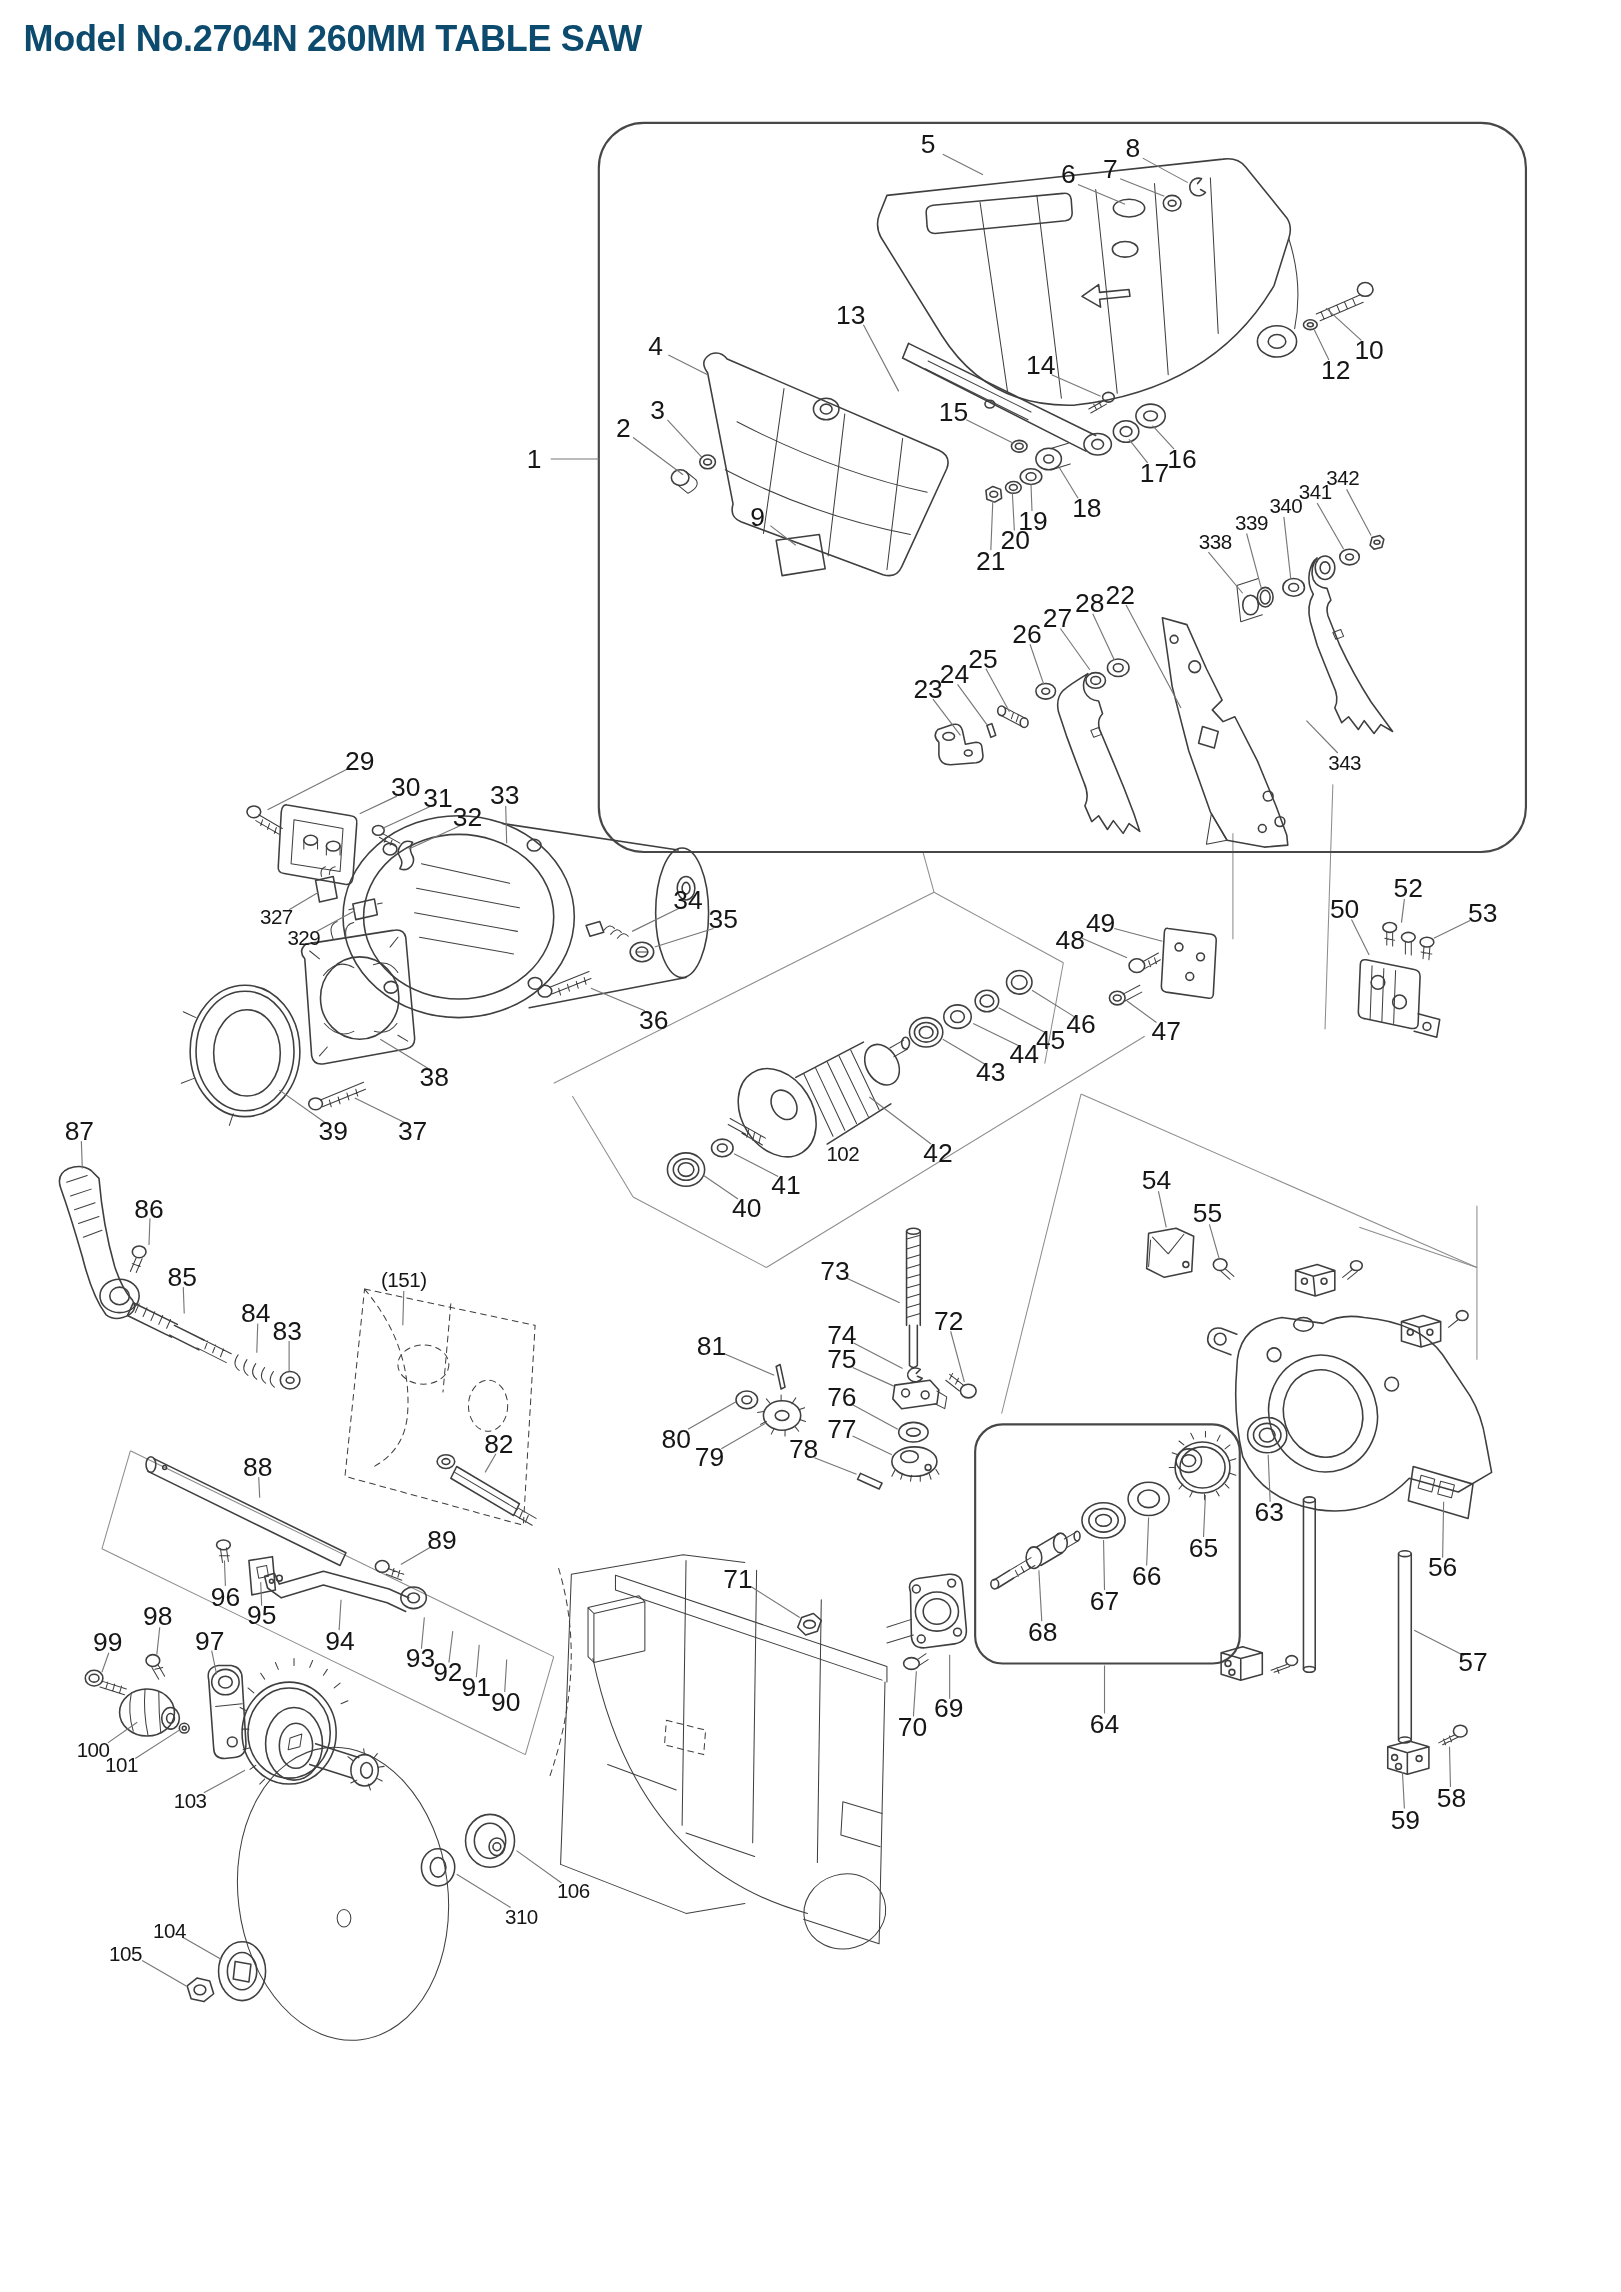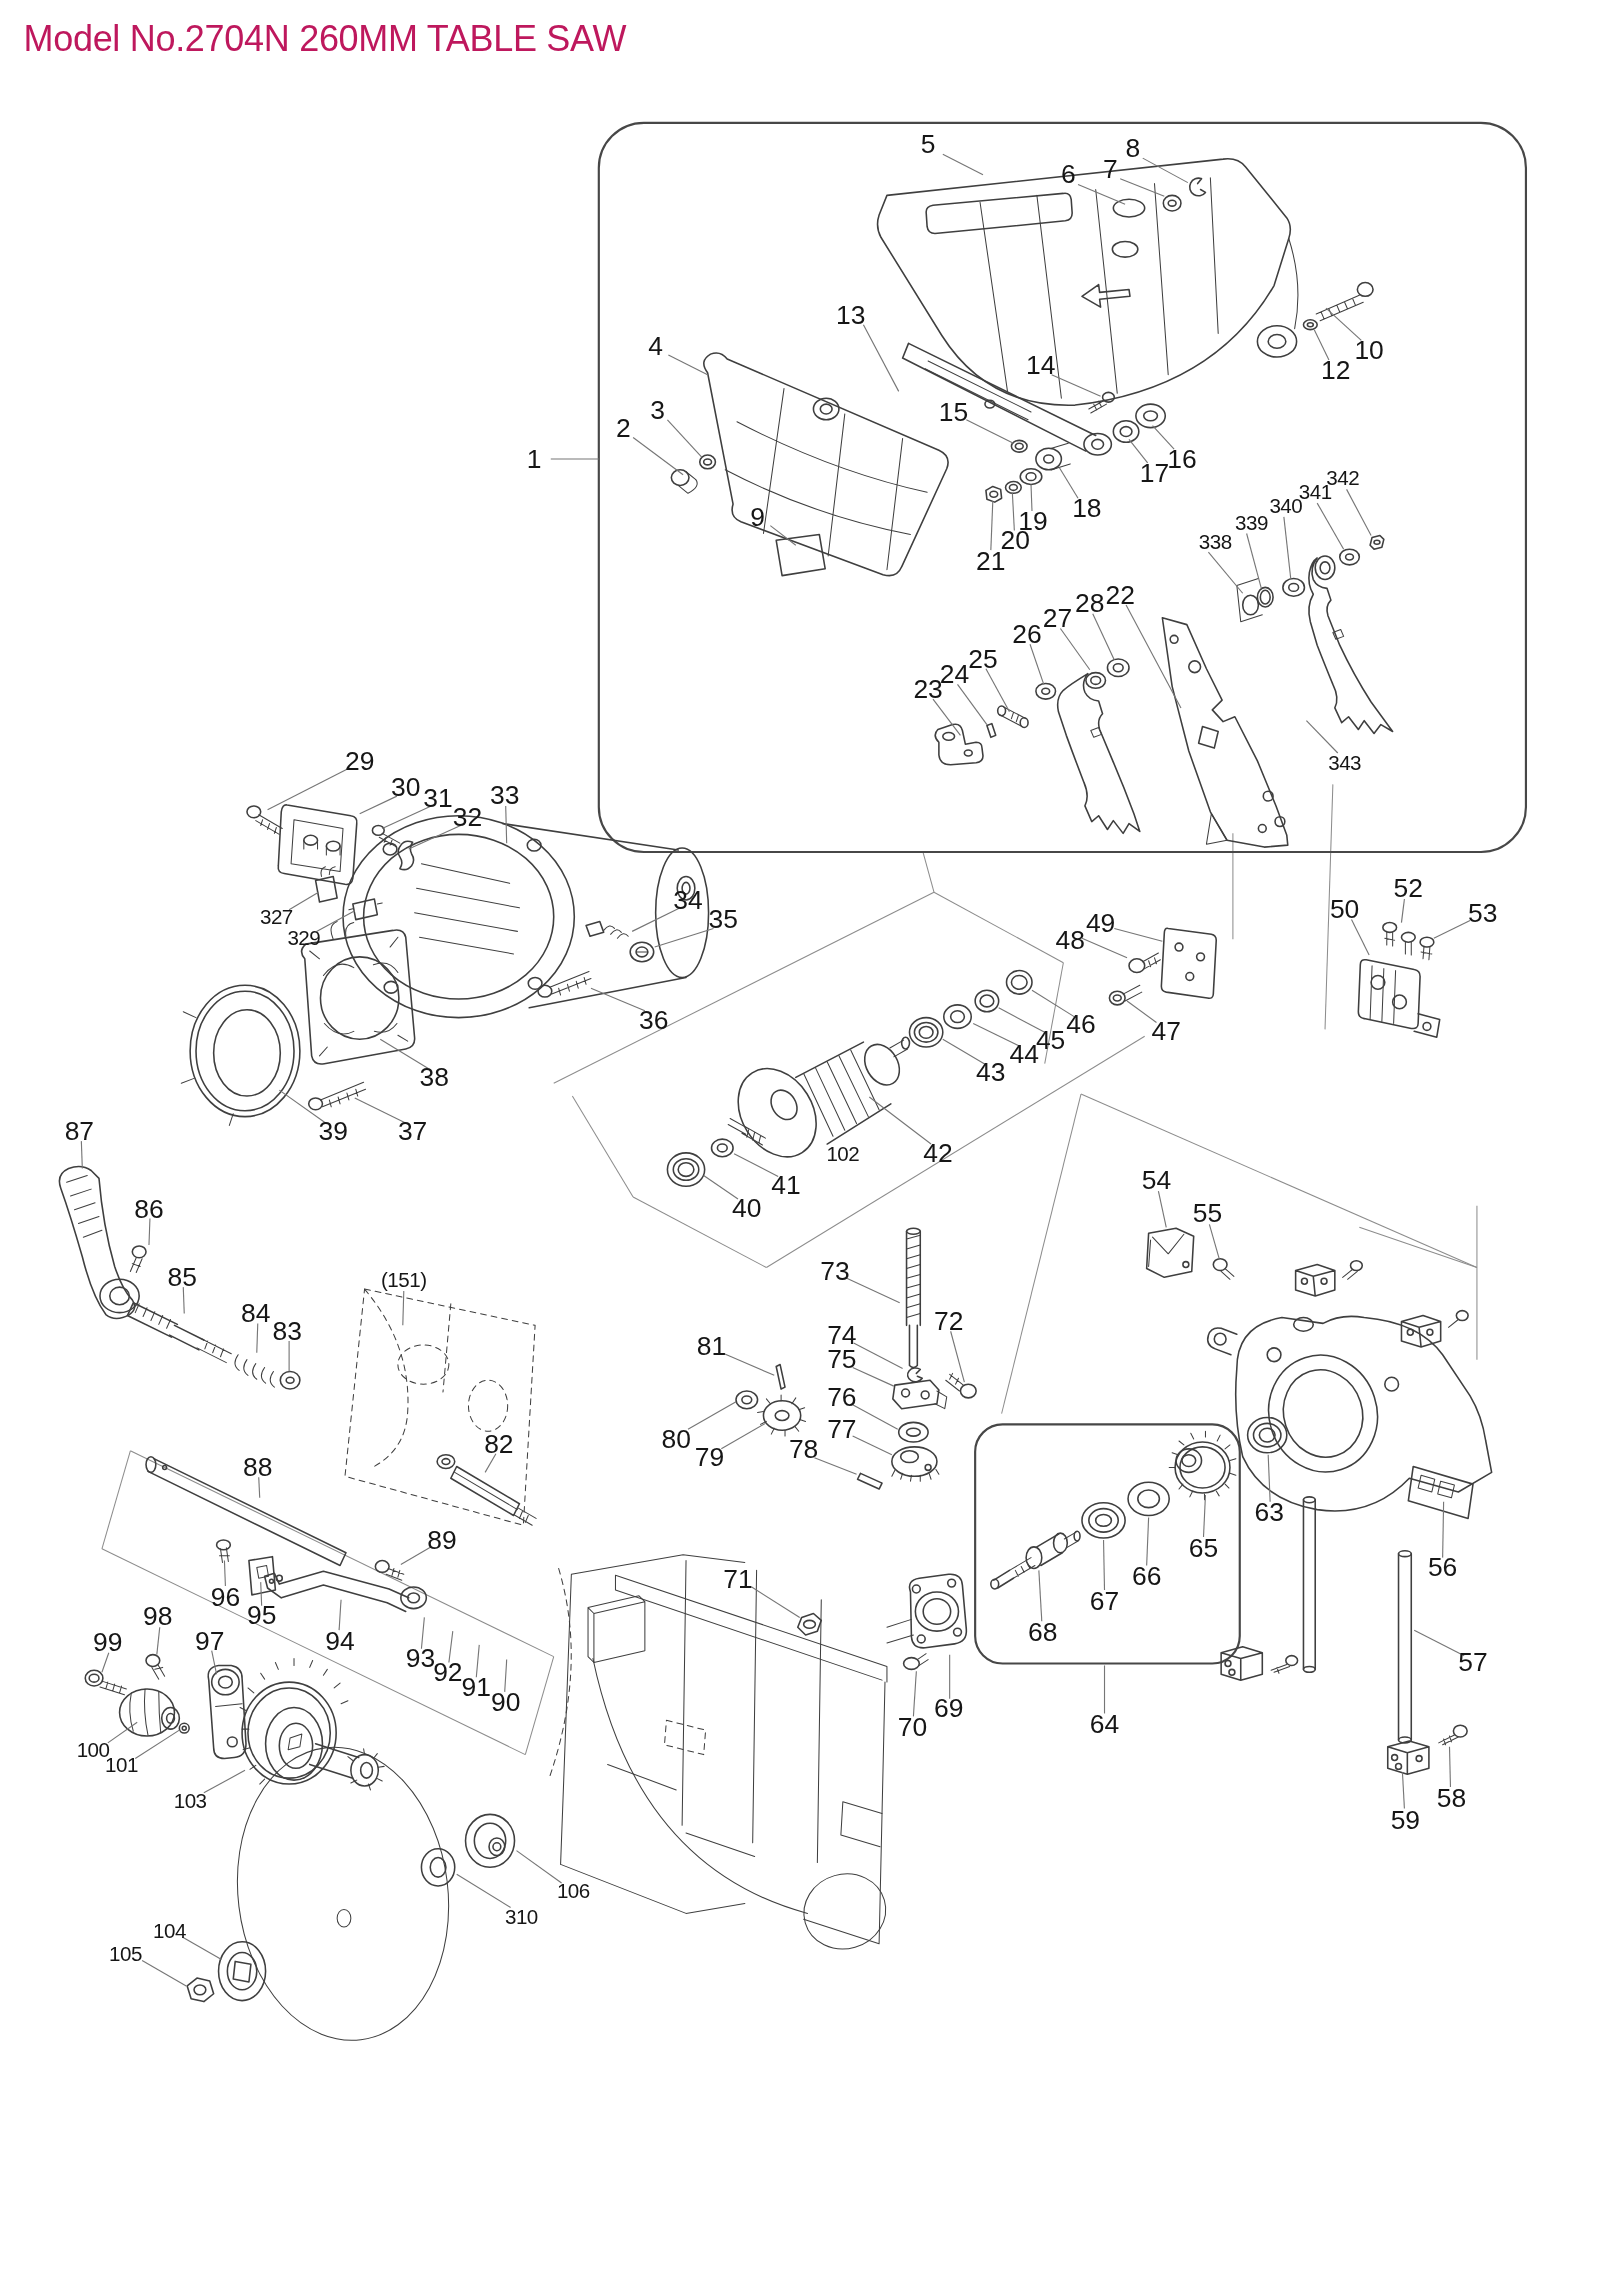--- a/index.html
+++ b/index.html
@@ -1,19 +1,19 @@
 <!DOCTYPE html>
 <html><head>
 <meta charset="utf-8">
 <style>
   html,body { margin:0; padding:0; background:#ffffff; }
   body { width:1621px; height:2293px; position:relative; overflow:hidden;
          font-family:"Liberation Sans", sans-serif; }
   .title { position:absolute; left:23.5px; top:17.6px; font-size:36px;
-           letter-spacing:-0.3px; color:#be185d; white-space:nowrap; }
+           letter-spacing:-0.3px; color:#0c4a6e; white-space:nowrap;font-weight:bold; }
   svg { position:absolute; left:0; top:0; }
   .box { fill:none; stroke:#474747; stroke-width:2.2; }
   .p, .p * { fill:none; stroke:#3f3f3f; stroke-width:1.6;
              stroke-linecap:round; stroke-linejoin:round; }
   .p .thin, .p .thin * { stroke-width:1.05; }
   .p .dash, .p .dash * { stroke-dasharray:6 5; stroke-width:1.05; }
   .leader { stroke:#767676; stroke-width:1.15; }
   .cons { stroke:#8c8c8c; stroke-width:1.05; }
   .lbl { fill:#161616; text-anchor:middle; font-family:"Liberation Sans",sans-serif; }
   .lg { font-size:27px; }

